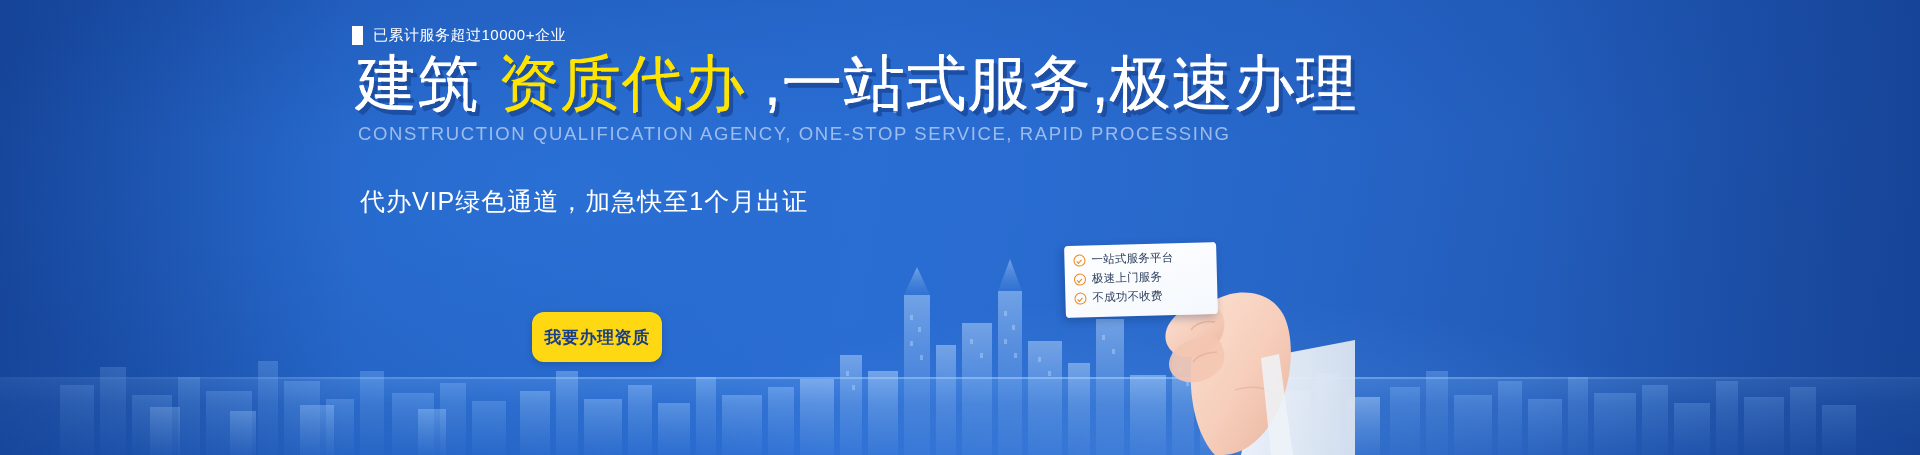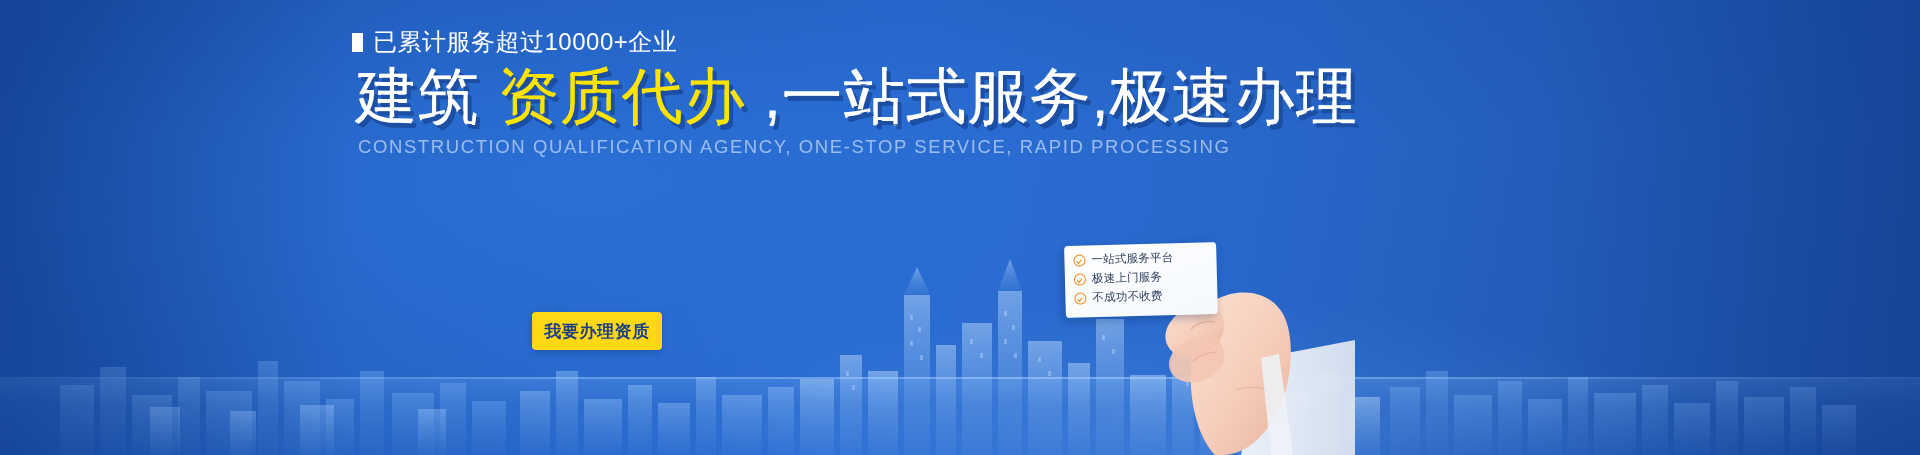--- a/index.html
+++ b/index.html
@@ -55,21 +55,21 @@
     gap:10px;
     margin-bottom:7px;
   }
   .eyebrow-mark {
     width:11px; height:19px;
     background:#ffffff;
     flex:0 0 auto;
   }
   .eyebrow-text {
     color:#ffffff;
-    font-size:24px;
+    font-size:15px;
     letter-spacing:0.5px;
     font-weight:400;
     white-space:nowrap;
   }
   .headline {
     font-size:61px;
     font-weight:normal;
     line-height:1.02;
     letter-spacing:1px;
     white-space:nowrap;
@@ -109,24 +109,24 @@
     letter-spacing:1px;
     line-height:1.62;
     white-space:nowrap;
     font-weight:400;
   }
   .cta {
     position:absolute;
     left:532px;
     top:312px;
     width:130px;
-    height:38px;
+    height:50px;
     background:#ffd814;
     border:none;
-    border-radius:4px;
+    border-radius:12px;
     color:#1b3f87;
     font-family:"Liberation Sans", sans-serif;
     font-size:17px;
     font-weight:bold;
     letter-spacing:0.6px;
     cursor:pointer;
     z-index:8;
     box-shadow:0 2px 6px rgba(8,32,80,0.25);
   }
   
@@ -309,20 +309,21 @@
 
     <div class="headline">
       <span class="w">建筑</span>
       <span class="y">资质代办</span>
       <span class="w">,一站式服务,极速办理</span>
     </div>
 
     <div class="subline">CONSTRUCTION QUALIFICATION AGENCY, ONE-STOP SERVICE, RAPID PROCESSING</div>
 
     <div class="bullets">
+      <div class="bullet-line">代办VIP绿色通道，加急快至1个月出证</div>
     </div>
 
   </div>
 
   <button class="cta">我要办理资质</button>
 
   <div class="hand-group">
 
     <div class="promo-card">
       <div class="card-row">

